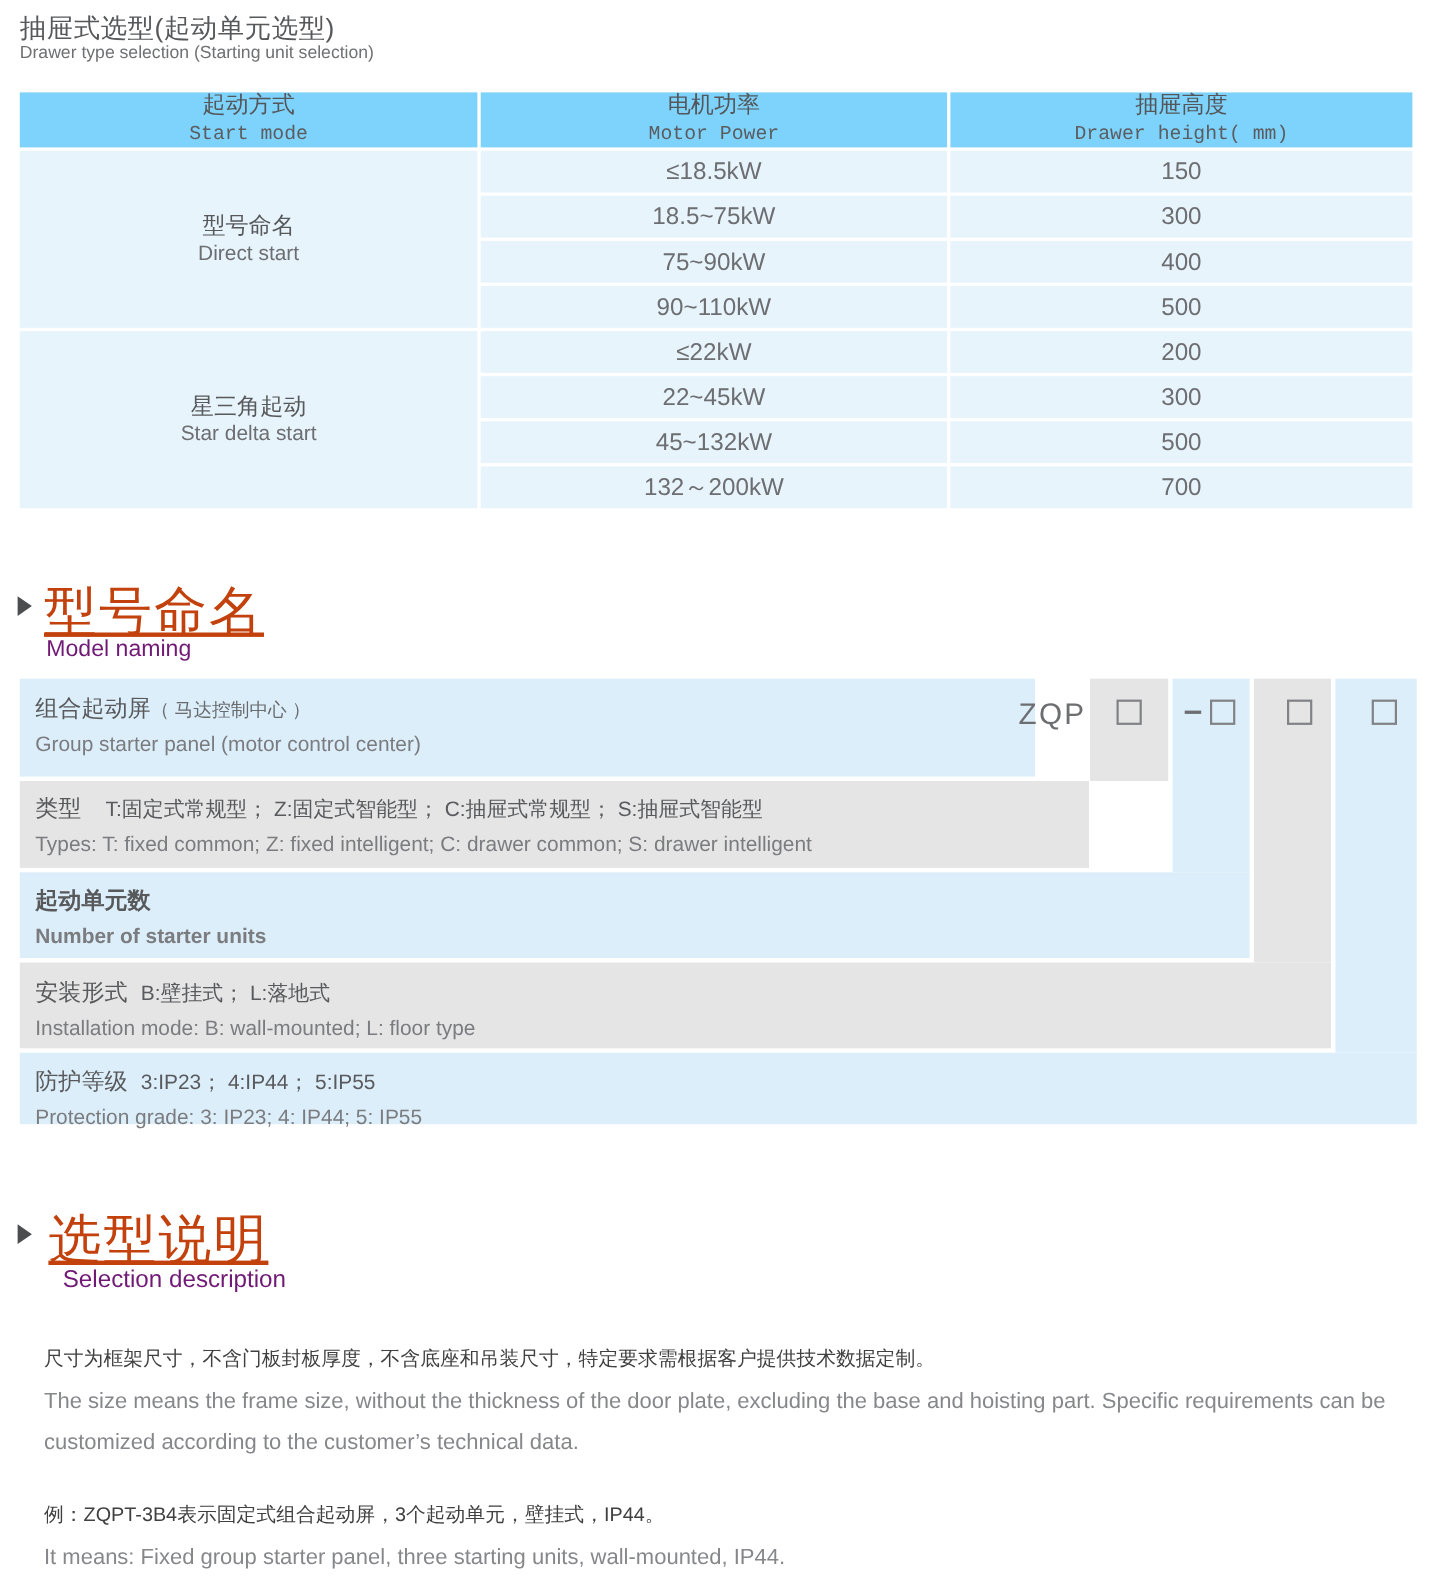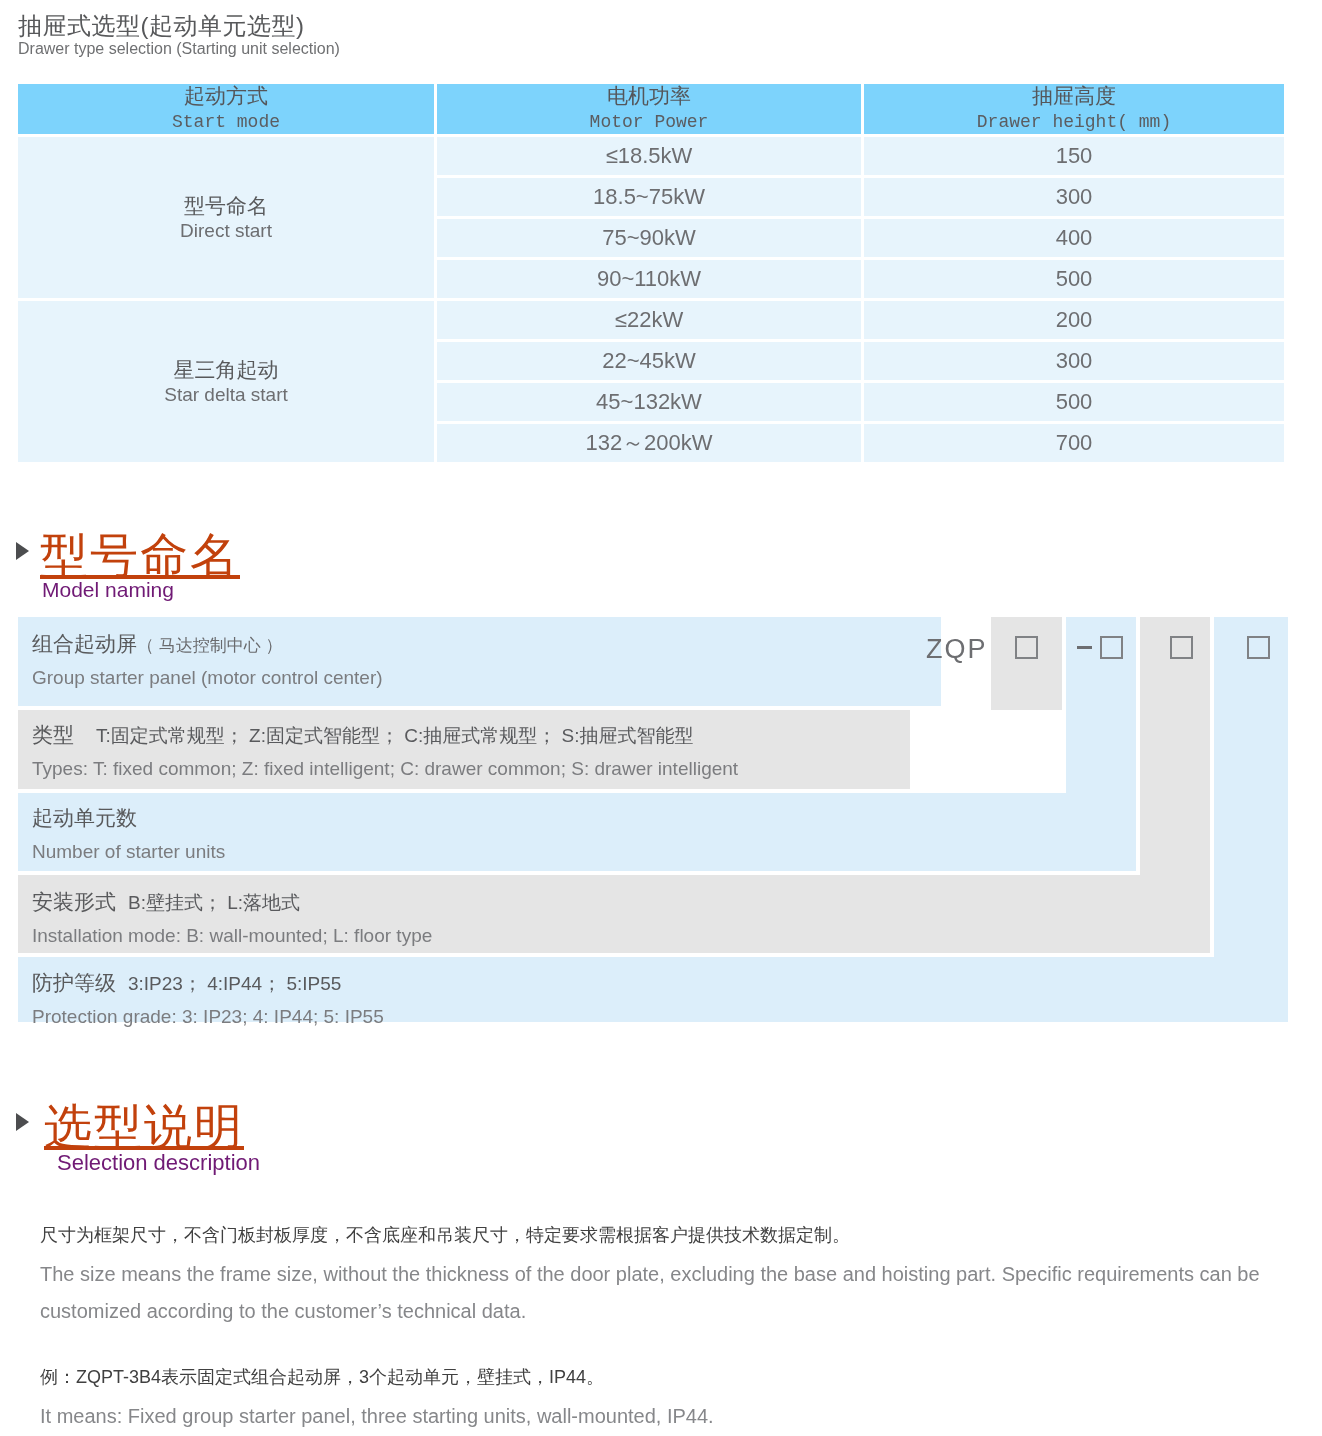--- a/index.html
+++ b/index.html
@@ -130,28 +130,28 @@
 <div class="sec-title-en" style="left:42px; top:578px;">Model naming</div>
 
 <div class="diagram">
 
   <div class="band blue" style="top:0; width:923px; height:89px;">
     <div class="txt">
       <div class="zh"><span>组合起动屏</span><span class="note">（ 马达控制中心 ）</span></div>
       <div class="en">Group starter panel (motor control center)</div>
     </div>
   </div>
-  <div class="band gray" style="top:93px; width:892px; height:79px;">
+  <div class="band gray" style="top:93px; width:972px; height:79px;">
     <div class="txt" style="padding-top:11px;">
       <div class="zh"><span>类型</span><span class="detail">T:固定式常规型； Z:固定式智能型； C:抽屉式常规型； S:抽屉式智能型</span></div>
       <div class="en">Types: T: fixed common; Z: fixed intelligent; C: drawer common; S: drawer intelligent</div>
     </div>
   </div>
   <div class="band blue" style="top:176px; width:1118px; height:78px;">
-    <div class="txt" style="padding-top:11px;">
+    <div class="txt" style="padding-top:11px;font-weight:bold;">
       <div class="zh"><span>起动单元数</span></div>
       <div class="en">Number of starter units</div>
     </div>
   </div>
   <div class="band gray" style="top:258px; width:1192px; height:78px;">
     <div class="txt" style="">
       <div class="zh"><span>安装形式</span><span class="detail" style="margin-left:12px;">B:壁挂式； L:落地式</span></div>
       <div class="en">Installation mode: B: wall-mounted; L: floor type</div>
     </div>
   </div>

